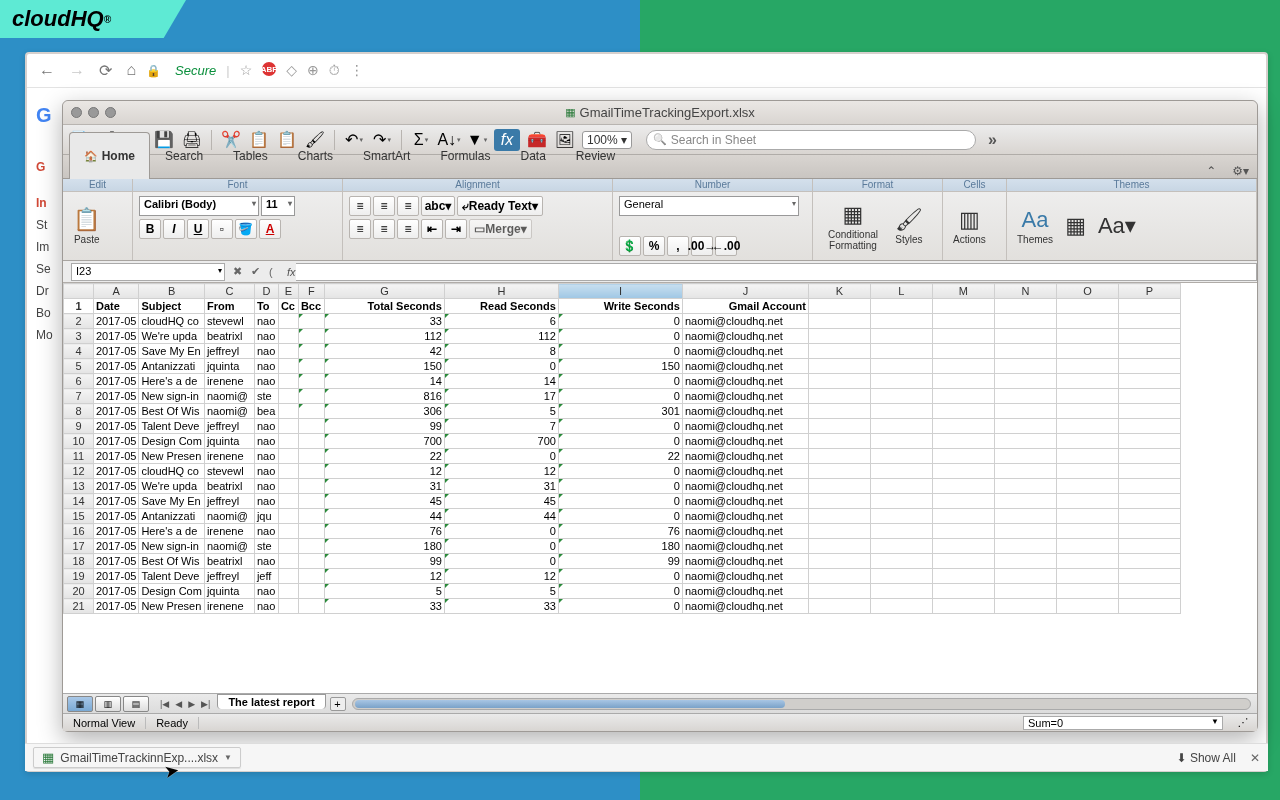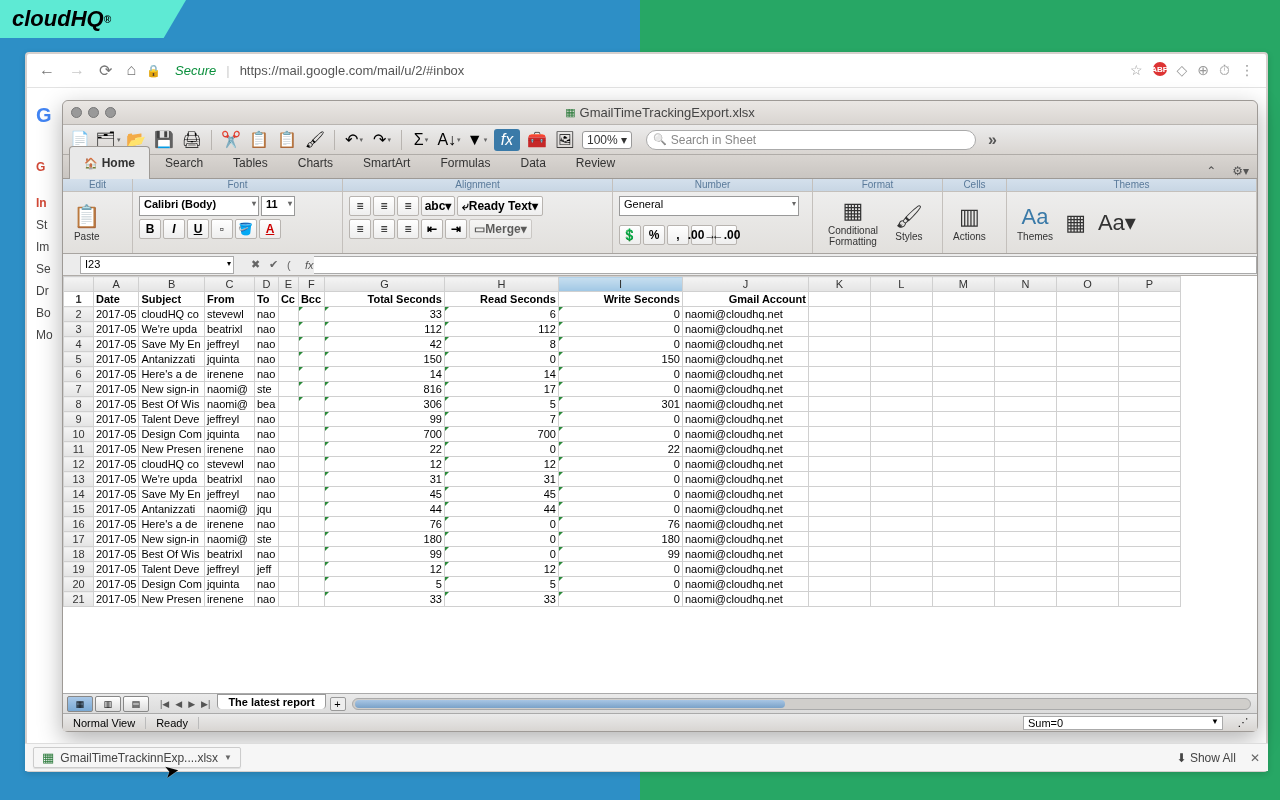--- a/index.html
+++ b/index.html
@@ -37,39 +37,39 @@
 .toolbar1 { height: 30px; background: linear-gradient(#ececec,#d9d5d1); border-bottom:1px solid #b0aca8; display:flex; align-items:center; padding:0 6px; gap:6px;}
 .tbtn { width:22px; height:22px; display:inline-flex; align-items:center; justify-content:center; font-size:16px;}
 .tbtn.dd::after{content:"▾"; font-size:7px; color:#666; margin-left:1px;}
 .sep { width:1px; height:20px; background:#b8b4b0; margin:0 2px;}
 .zoom { font-size:12px; color:#333; padding:1px 4px; border:1px solid #999; border-radius:3px; background:#fff;}
 .searchsheet { margin-left:8px; flex:1; max-width:330px; height:20px; border:1px solid #aaa; border-radius:10px; background:#fff; display:flex; align-items:center; padding:0 6px; font-size:12px; color:#888;}
 .searchsheet::before{content:"🔍"; font-size:11px; margin-right:4px; filter:grayscale(1) opacity(.7);}
 .more{ margin-left:6px; font-weight:bold; color:#555;}
 
 .ribbon-tabs { height:24px; display:flex; align-items:flex-end; background:linear-gradient(#d9d5d1,#c9c5c1); border-bottom:1px solid #9e9a96; padding-left:6px; font-size:12px;}
-.rtab{ padding:9px 14px; color:#333; border:1px solid transparent; border-bottom:none; position:relative; top:1px;}
+.rtab{ padding:16px 14px; color:#333; border:1px solid transparent; border-bottom:none; position:relative; top:1px;}
 .rtab.active{ background:#e9e9e9; border-color:#9e9a96; border-radius:4px 4px 0 0; font-weight:bold;}
 .rtab.active::before{content:"🏠"; margin-right:4px; font-size:11px;}
 .ribbon-tabs .spacer{flex:1;}
 .ribbon-tabs .rctl{ padding:0 8px; color:#555;}
 
 .ribbon { background: linear-gradient(#f0f0f0,#e2e0dd); border-bottom:1px solid #a8a4a0; display:flex; font-size:11px;}
 .rgroup{ border-right:1px solid #c4c0bc; padding:2px 6px 2px 6px; display:flex; flex-direction:column;}
 .rgroup .glabel{ text-align:center; color:#5a7a9a; font-size:10px; padding-bottom:1px; border-bottom:1px solid #c4c0bc; margin:-2px -6px 2px -6px; background:linear-gradient(#d4e0ec,#c8d6e4);}
 .rgroup .gbody{ flex:1; display:flex; align-items:center; gap:4px; padding:2px 0;}
 .bigbtn{ display:flex; flex-direction:column; align-items:center; gap:1px; padding:2px 4px; font-size:10px; color:#333;}
 .bigbtn .ico{ font-size:22px;}
 .smallrow{ display:flex; gap:2px;font-weight:bold;}
 .sbtn{ width:22px;height:20px; border:1px solid #b8b4b0; background:linear-gradient(#fff,#eee); border-radius:2px; display:inline-flex;align-items:center;justify-content:center; font-size:12px;}
 .selbox{ height:20px; border:1px solid #999; background:#fff; font-size:11px; padding:1px 14px 1px 4px; position:relative;}
 .selbox::after{content:"▾"; position:absolute; right:2px; top:2px; font-size:8px; color:#666;}
 
 .formula-bar{ height:22px; background:#ececec; border-bottom:1px solid #b0aca8; display:flex; align-items:center; font-size:11px;}
-.namebox{ width:154px; border:1px solid #aaa; background:#fff; height:18px; margin:0 17px; padding:1px 4px; position:relative;}
+.namebox{ width:154px; border:1px solid #aaa; background:#fff; height:18px; margin:0 8px; padding:1px 4px; position:relative;}
 .namebox::after{content:"▾"; position:absolute; right:2px; top:2px; font-size:8px;}
 .fbbtn{ width:18px; color:#666;}
 .fx{ font-style:italic; color:#555;}
 .fxinput{ flex:1; border:1px solid #aaa; border-left:none; background:#fff; height:18px;}
 
 .grid-wrap{ flex:1; overflow:hidden; position:relative; background:#fff;}
 table.grid{ border-collapse:collapse; font-size:11px; color:#000; table-layout:fixed;}
 table.grid th,table.grid td{ border:1px solid #d0d0d0; height:15px; padding:0 2px; white-space:nowrap; overflow:hidden;}
 table.grid thead th{ background:linear-gradient(#f4f4f4,#e4e4e4); font-weight:normal; color:#333; text-align:center; position:relative;}
 table.grid thead th.sel{ background:linear-gradient(#c8dff0,#9fc7e4);}
@@ -128,21 +128,20 @@
   <div class="addrbar">
     <div class="nav-icons">
       <span>←</span>
       <span style="opacity:.4">→</span>
       <span>⟳</span>
       <span>⌂</span>
     </div>
     <span class="lock">🔒</span>
     <span class="secure">Secure</span>
     <span style="color:#ccc">|</span>
-    <span class="url">https://mail.google.com/mail/u/2/#inbox</span>
     <div class="right-icons">
       <span>☆</span>
       <span class="adp">ABP</span>
       <span>◇</span>
       <span>⊕</span>
       <span>⏱</span>
       <span>⋮</span>
     </div>
   </div>
 </div>
@@ -264,21 +263,21 @@
           <span class="sbtn">≡</span>
           <span class="sbtn">≡</span>
           <span class="sbtn">⇤</span>
           <span class="sbtn">⇥</span>
           <span class="sbtn" style="width:auto;padding:0 4px;opacity:.6">▭ <span>Merge</span> ▾</span>
         </div>
       </div>
     </div>
     <div class="rgroup" style="width:200px">
       <div class="glabel">Number</div>
-      <div class="gbody" style="flex-direction:column;align-items:flex-start;gap:9px">
+      <div class="gbody" style="flex-direction:column;align-items:flex-start;gap:20px">
         <div class="selbox" style="width:180px">General</div>
         <div class="smallrow">
           <span class="sbtn">💲</span>
           <span class="sbtn">%</span>
           <span class="sbtn">,</span>
           <span class="sbtn">.00→</span>
           <span class="sbtn">←.00</span>
         </div>
       </div>
     </div>

